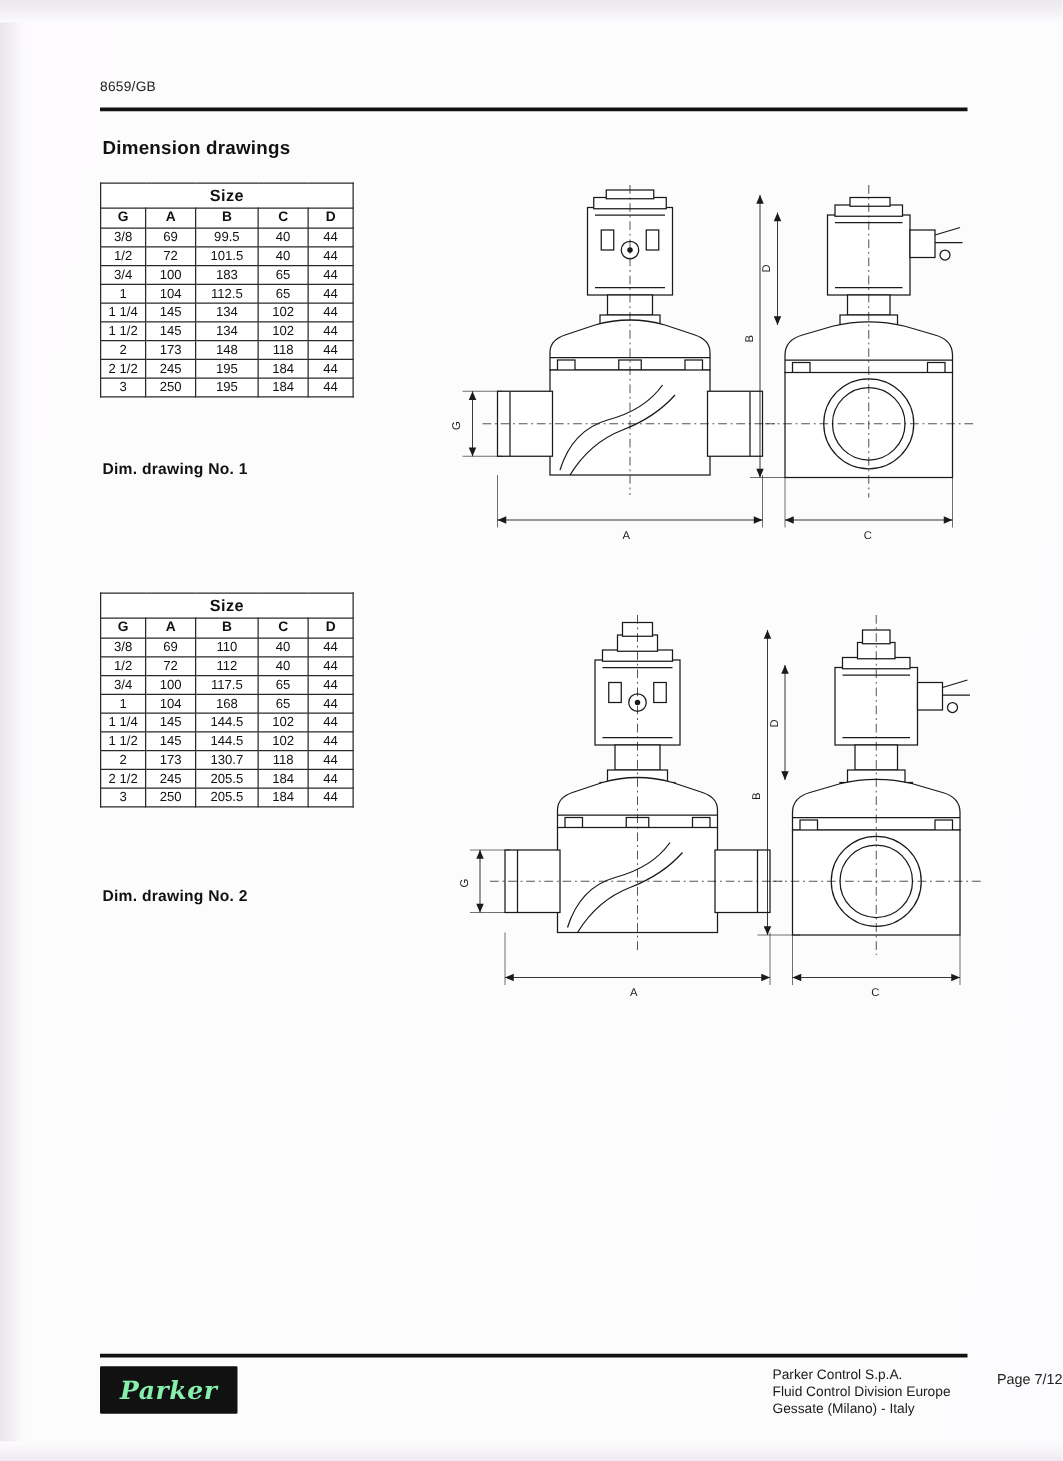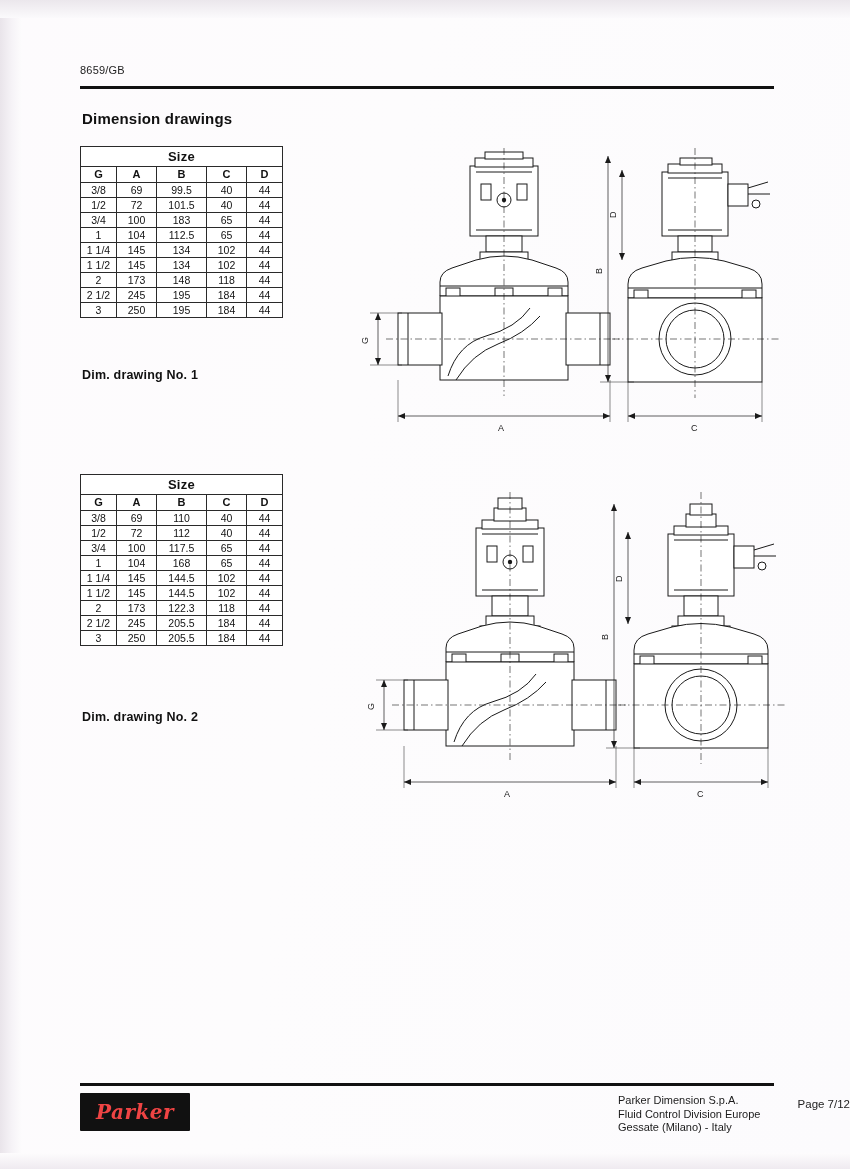--- a/index.html
+++ b/index.html
@@ -155,21 +155,21 @@
     width: 110px; height: 38px;
     background: #111;
     border-radius: 1px;
   }
   .logo-text {
     position: absolute;
     left: 0; top: 0;
     width: 110px; height: 38px;
     line-height: 38px;
     text-align: center;
-    color: #ef4444;
+    color: #86efac;
     font-family: "DejaVu Serif", serif;
     font-style: italic;
     font-weight: bold;
     font-size: 20px;
     letter-spacing: 0.5px;
   }
 </style>
 </head>
 <body>
 
@@ -331,21 +331,21 @@
       <tr>
         <td>1 1/2</td>
         <td>145</td>
         <td>144.5</td>
         <td>102</td>
         <td>44</td>
       </tr>
       <tr>
         <td>2</td>
         <td>173</td>
-        <td>122.3</td>
+        <td>130.7</td>
         <td>118</td>
         <td>44</td>
       </tr>
       <tr>
         <td>2 1/2</td>
         <td>245</td>
         <td>205.5</td>
         <td>184</td>
         <td>44</td>
       </tr>
@@ -543,20 +543,20 @@
       <path d="M468 292 l-7 -3 v6 z" fill="#1a1a1a" stroke="none"></path>
       <line x1="334" y1="258" x2="334" y2="298" stroke-width="0.5"></line>
       <line x1="468" y1="258" x2="468" y2="298" stroke-width="0.5"></line>
       <text x="397" y="307" font-family="Liberation Sans, sans-serif" font-size="9" fill="#1a1a1a" stroke="none">C</text>
     </svg>
   </div>
 
   <div class="footer-rule"></div>
   <div class="page-number">Page 7/12</div>
   <div class="company">
-    <div>Parker Dimension S.p.A.</div>
+    <div>Parker Control S.p.A.</div>
     <div>Fluid Control Division Europe</div>
     <div>Gessate (Milano) - Italy</div>
   </div>
   <div class="logo">
     <div class="logo-text">Parker</div>
   </div>
 </div>
 
 </body></html>

